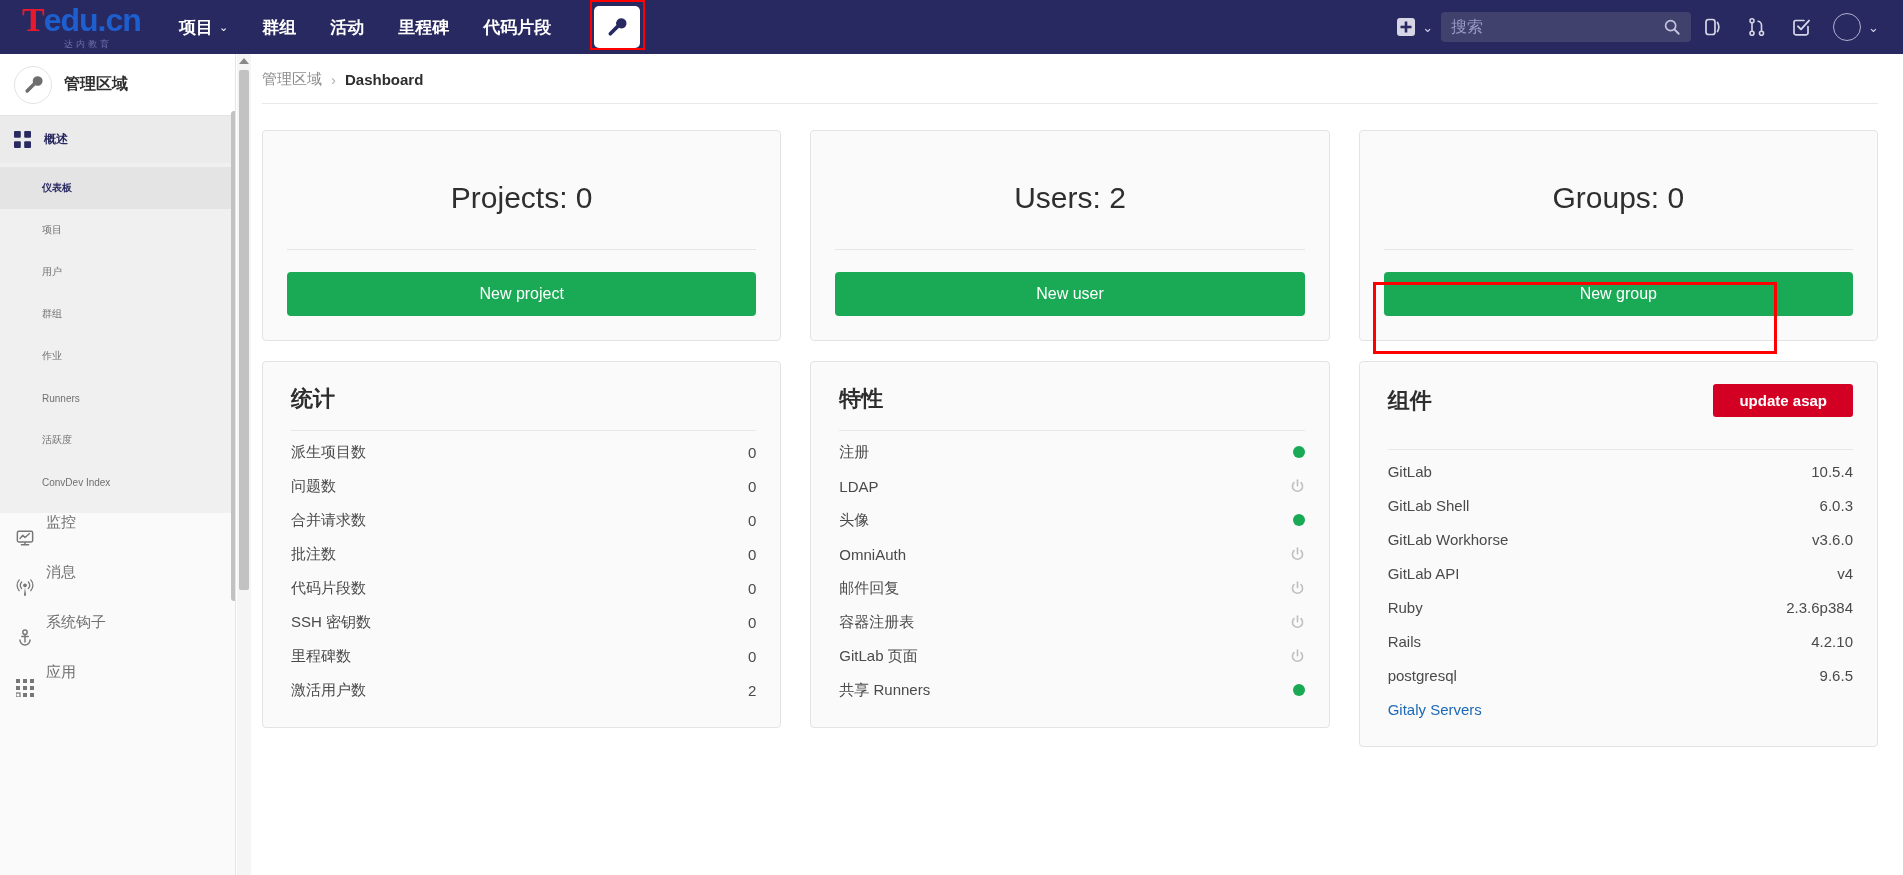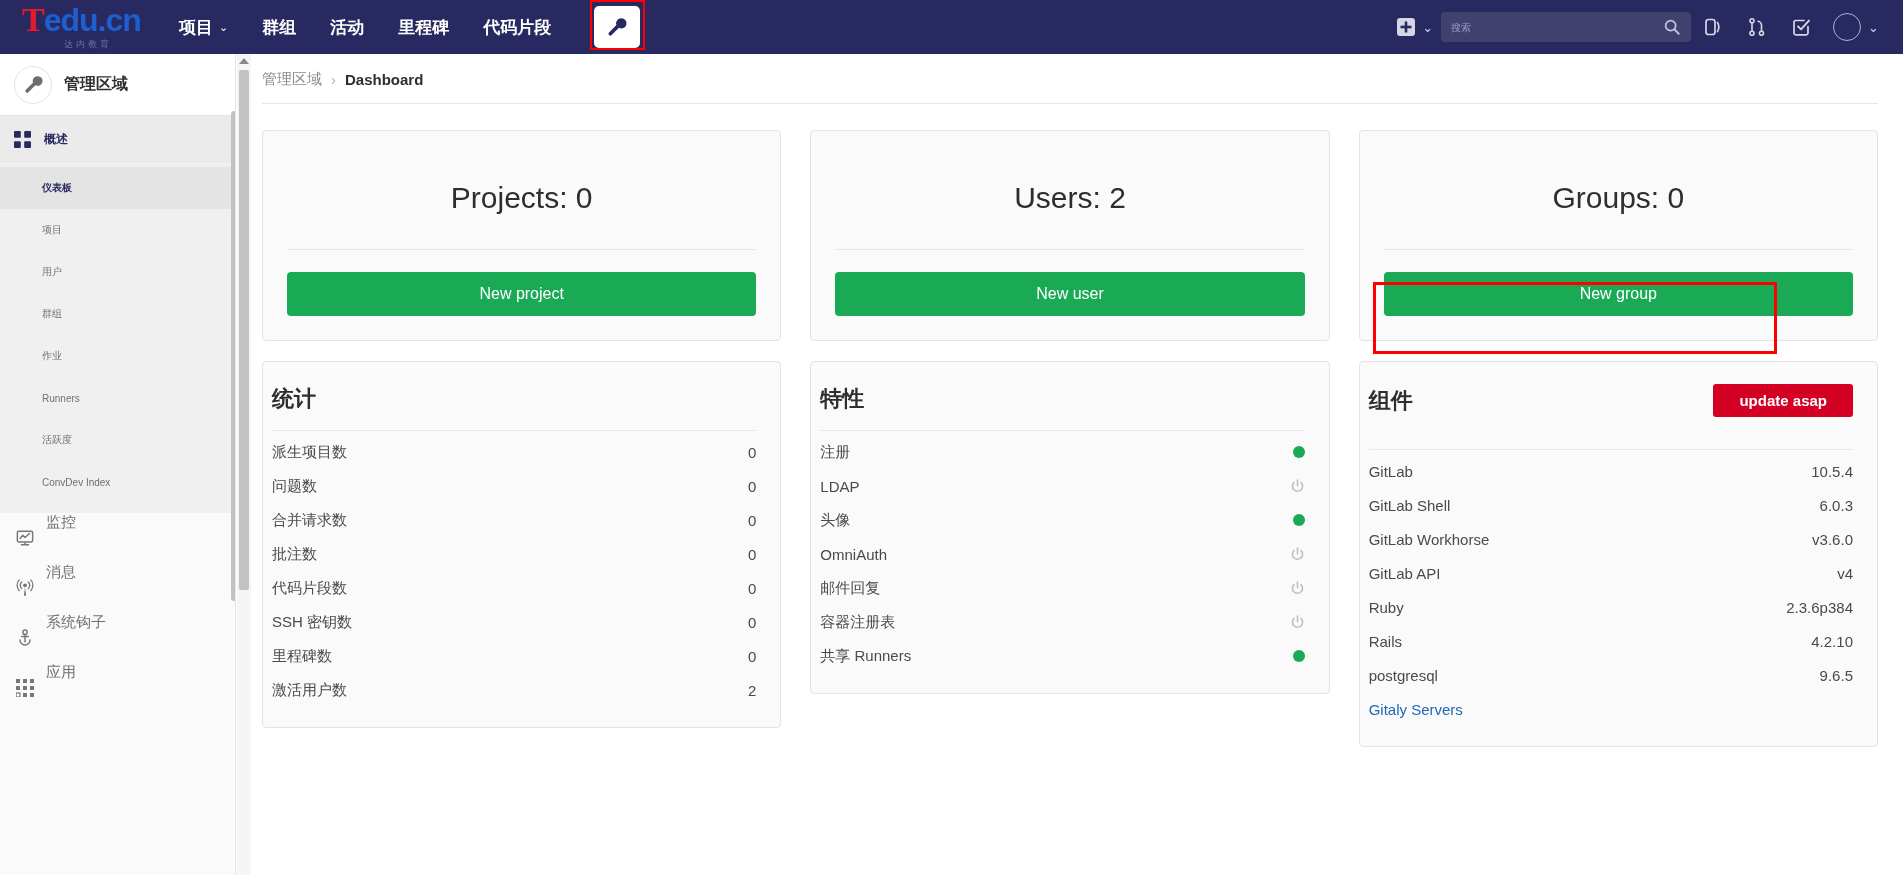--- a/index.html
+++ b/index.html
@@ -48,21 +48,21 @@
     cursor: pointer; width: 44px; height: 54px;
   }
   #plus-btn { display: flex; align-items: center; cursor: pointer; color: #fff; margin-right: 8px; }
   #search-box {
     width: 250px; height: 30px; background: #41416e; border-radius: 4px;
     display: flex; align-items: center; padding: 0 10px; cursor: text;
     position: relative;
   }
   #search-input {
     background: transparent; border: none; outline: none; color: #fff;
-    font-size: 10px; width: 200px; font-family: Liberation Sans, sans-serif;
+    font-size: 16px; width: 200px; font-family: Liberation Sans, sans-serif;
   }
   #search-input::placeholder { color: #9a9ac4; }
   #avatar-wrap { display: flex; align-items: center; cursor: pointer; margin-left: 10px; color: #d6d6e7; }
   #avatar {
     width: 28px; height: 28px; border-radius: 50%; border: 1px solid #b0b0d0;
   }
 
   
   #sidebar {
     position: absolute; top: 54px; left: 0; width: 236px; height: 821px;
@@ -127,21 +127,21 @@
     text-align: center; font-size: 30px; font-weight: normal; color: #2e2e2e;
     padding: 22px 0 34px 0;
   }
   .card-top .hr { border-top: 1px solid #e5e5e5; margin-bottom: 22px; }
   .btn-green {
     display: block; width: 100%; background: #1aaa55; color: #fff; border: none;
     border-radius: 4px; font-size: 16px; padding: 13px 0; cursor: pointer;
     font-family: "Liberation Sans", sans-serif;
   }
 
-  .card-list { padding: 22px 24px 20px 9px; position: relative; }
+  .card-list { padding: 22px 24px 20px 28px; position: relative; }
   .card-list h3 {
     font-size: 22px; font-weight: bold; color: #2e2e2e; margin-bottom: 16px;
   }
   .list-hr { border-top: 1px solid #e8e8e8; margin-bottom: 4px; }
   .list-row {
     display: flex; align-items: center; justify-content: space-between;
     height: 34px; font-size: 15px; color: #4a4a4a;
   }
   .list-row .val { color: #4a4a4a; }
   .dot-on { width: 12px; height: 12px; border-radius: 50%; background: #1aaa55; display: inline-block; }
@@ -456,20 +456,29 @@
         <div class="list-row">
           <span>容器注册表</span>
           <span class="power-off">
             <svg width="15" height="15" viewBox="0 0 16 16">
               <path d="M4.2 3.8a5.4 5.4 0 1 0 7.6 0" fill="none" stroke="#bfbfbf" stroke-width="1.7" stroke-linecap="round"></path>
               <line x1="8" y1="1.2" x2="8" y2="7.2" stroke="#bfbfbf" stroke-width="1.7" stroke-linecap="round"></line>
             </svg>
           </span>
         </div>
         <div class="list-row">
+          <span>GitLab 页面</span>
+          <span class="power-off">
+            <svg width="15" height="15" viewBox="0 0 16 16">
+              <path d="M4.2 3.8a5.4 5.4 0 1 0 7.6 0" fill="none" stroke="#bfbfbf" stroke-width="1.7" stroke-linecap="round"></path>
+              <line x1="8" y1="1.2" x2="8" y2="7.2" stroke="#bfbfbf" stroke-width="1.7" stroke-linecap="round"></line>
+            </svg>
+          </span>
+        </div>
+        <div class="list-row">
           <span>共享 Runners</span>
           <span class="dot-on"></span>
         </div>
       </div>
     </div>
 
     <div class="col">
 
       <div class="card card-top">
         <h2>Groups: 0</h2>

